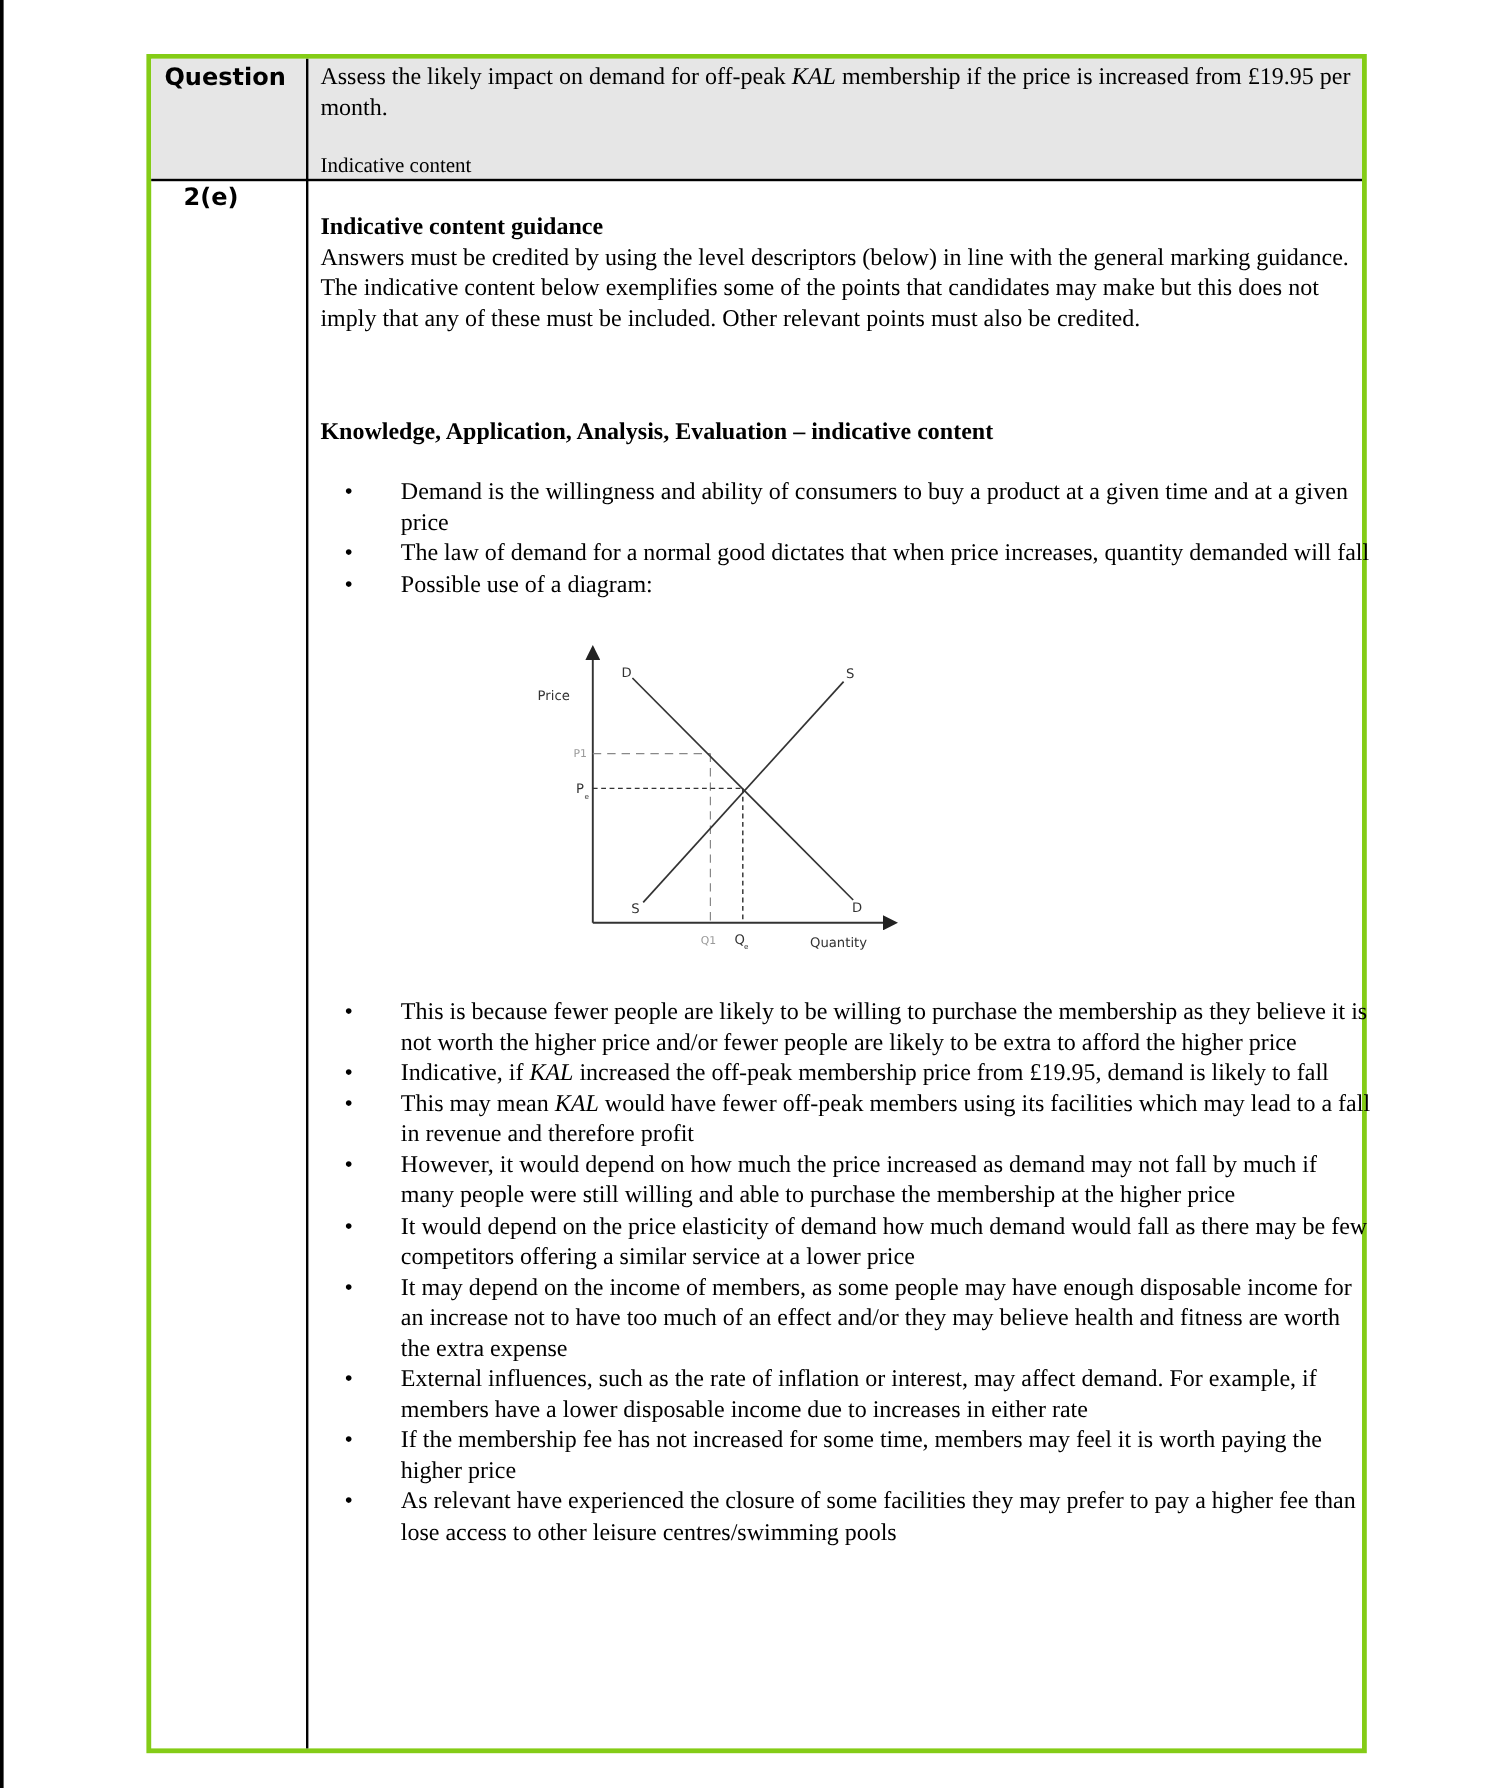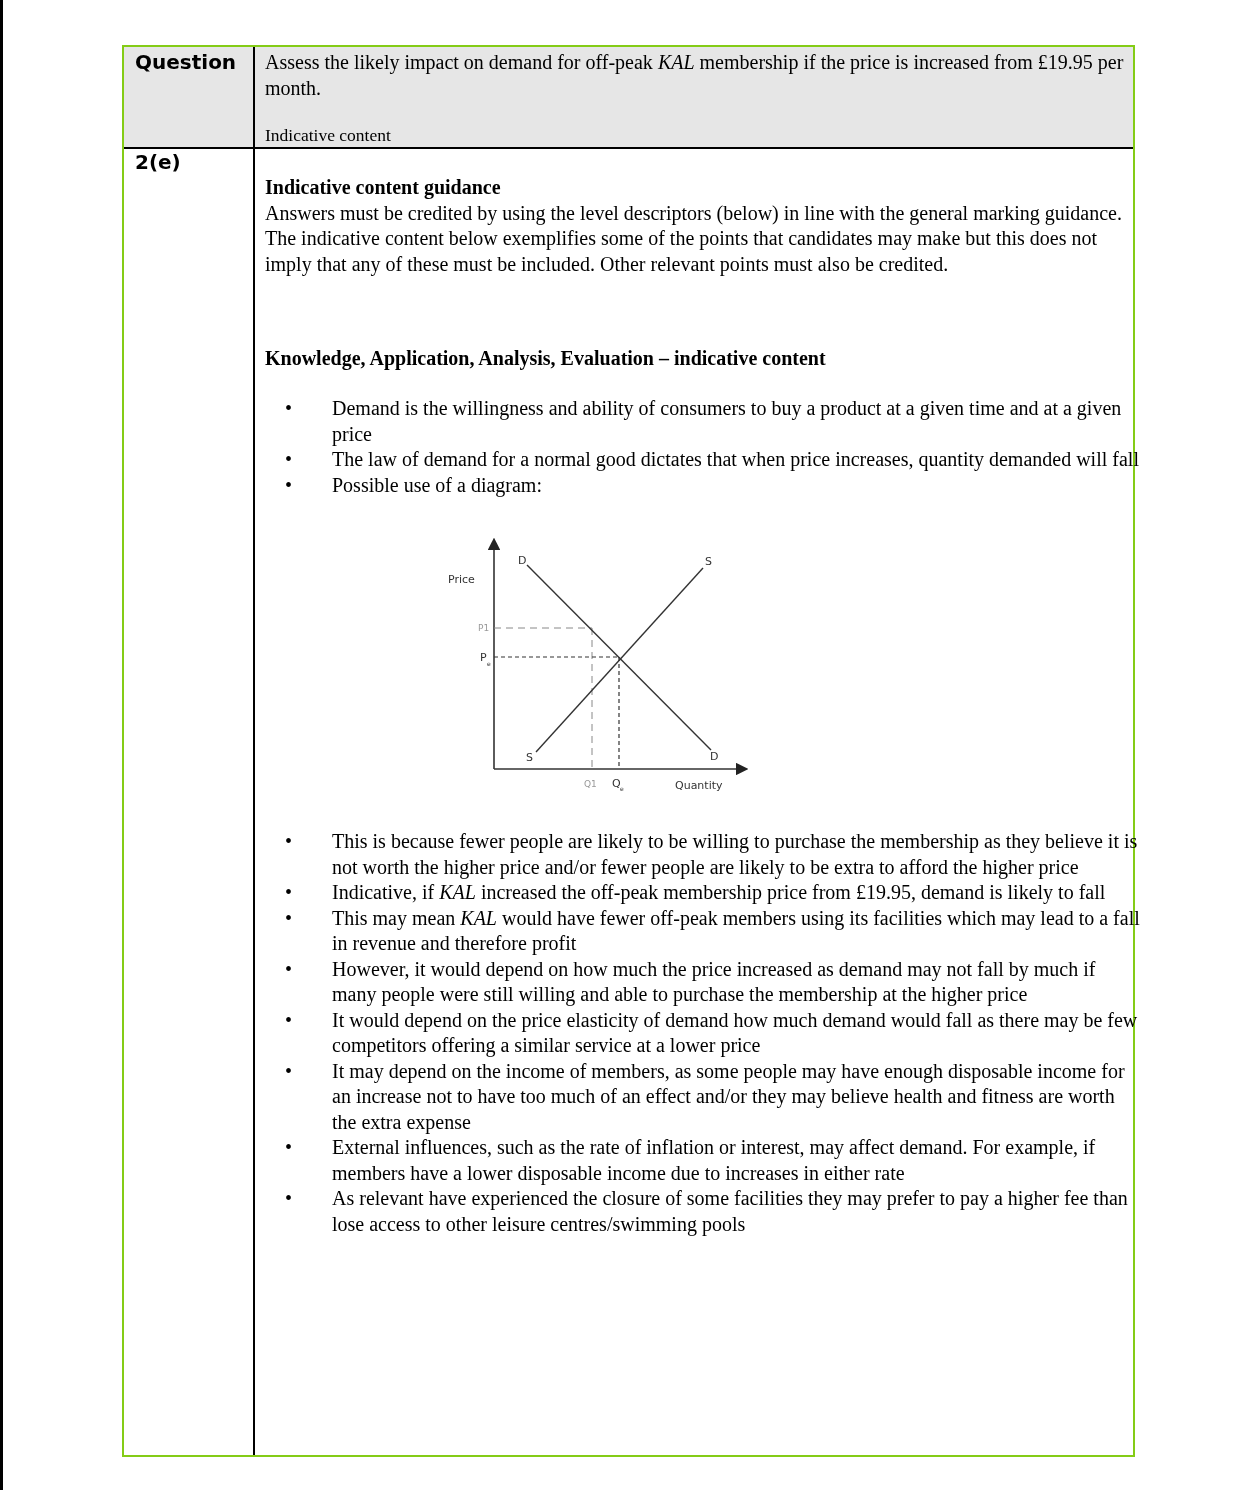--- a/index.html
+++ b/index.html
@@ -1,25 +1,25 @@
 <!DOCTYPE html>
 <html><head>
 <meta charset="utf-8">
 <style>
   html, body { margin:0; padding:0; background:#fff; }
   body { width:1254px; height:1490px; position:relative; overflow:hidden;
          font-family:"DejaVu Sans", sans-serif; color:#000; }
   .edge-line { position:absolute; left:0; top:0; width:3px; height:1490px; background:#000; }
   .tbl { position:absolute; left:122px; top:45px; width:1009px; height:1408px;
-         border:2px solid #84cc16; }
+         border:4px solid #84cc16; }
   .hdr { position:absolute; left:0; top:0; width:1009px; height:100px; background:#e6e6e6;
          border-bottom:2px solid #000; }
   .vdiv { position:absolute; left:129px; top:0; width:2px; height:1408px; background:#000; }
   .qlabel { position:absolute; left:11px; top:3px; font-weight:bold; font-size:20px; }
-  .qnum { position:absolute; left:11px; top:103px; font-weight:bold; font-size:20px; }
+  .qnum { position:absolute; left:27px; top:103px; font-weight:bold; font-size:20px; }
   .col2 { position:absolute; left:141px; width:860px; font-size:20px; line-height:25.5px;font-family:Liberation Serif, serif; }
   .qtext { top:3px; }
   .ic-small { top:76px; font-size:17.5px; }
   .h-bold { font-weight:bold; }
   .guid { top:128px; }
   .kaae { top:299px; }
   ul.b { list-style:none; margin:16px; padding:0; }
   ul.b li { position:relative; padding-left:51px; }
   ul.b li::before { content:"\2022"; position:absolute; left:4px; top:0; }
   .list1 { top:333px; }
@@ -57,20 +57,21 @@
   </ul>
 
   <ul class="col2 b list2">
     <li><span>This is because fewer people are likely to be willing to purchase the membership as they believe it is not worth the higher price and/or fewer people are likely to be extra to afford the higher price</span></li>
     <li><span>Indicative, if </span><i>KAL</i><span> increased the off-peak membership price from £19.95, demand is likely to fall</span></li>
     <li><span>This may mean </span><i>KAL</i><span> would have fewer off-peak members using its facilities which may lead to a fall in revenue and therefore profit</span></li>
     <li><span>However, it would depend on how much the price increased as demand may not fall by much if many people were still willing and able to purchase the membership at the higher price</span></li>
     <li><span>It would depend on the price elasticity of demand how much demand would fall as there may be few competitors offering a similar service at a lower price</span></li>
     <li><span>It may depend on the income of members, as some people may have enough disposable income for an increase not to have too much of an effect and/or they may believe health and fitness are worth the extra expense</span></li>
     <li><span>External influences, such as the rate of inflation or interest, may affect demand. For example, if members have a lower disposable income due to increases in either rate</span></li>
+    <li><span>If the membership fee has not increased for some time, members may feel it is worth paying the higher price</span></li>
     <li><span>As relevant have experienced the closure of some facilities they may prefer to pay a higher fee than lose access to other leisure centres/swimming pools</span></li>
   </ul>
 </div>
 
 <svg class="diag" width="340" height="270" viewBox="0 0 340 270">
   <defs>
     <marker id="arr" markerWidth="8" markerHeight="8" refX="4" refY="4" orient="auto">
       <path d="M0,0 L8,4 L0,8 Z" fill="#222"></path>
     </marker>
   </defs>

